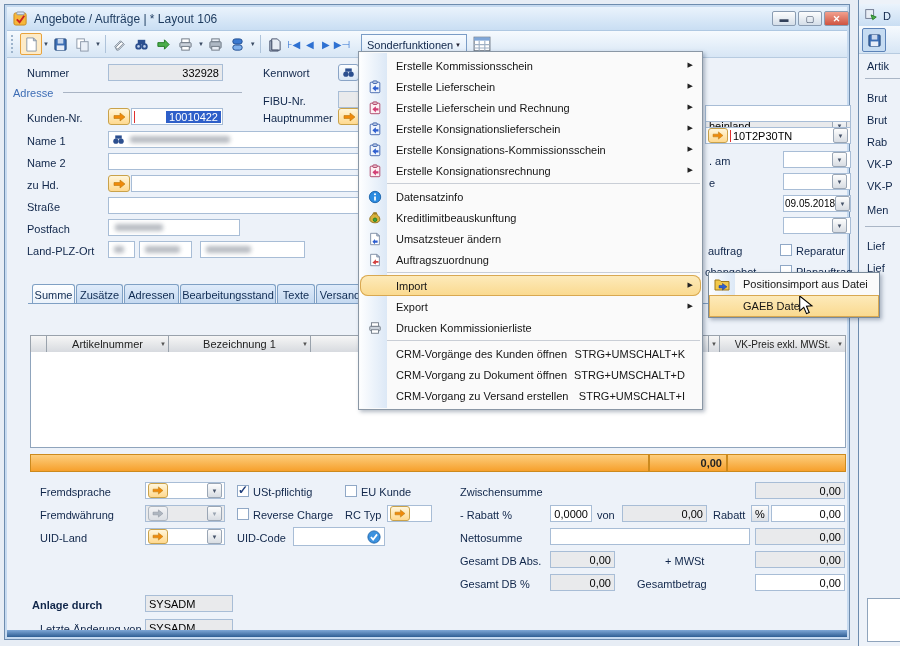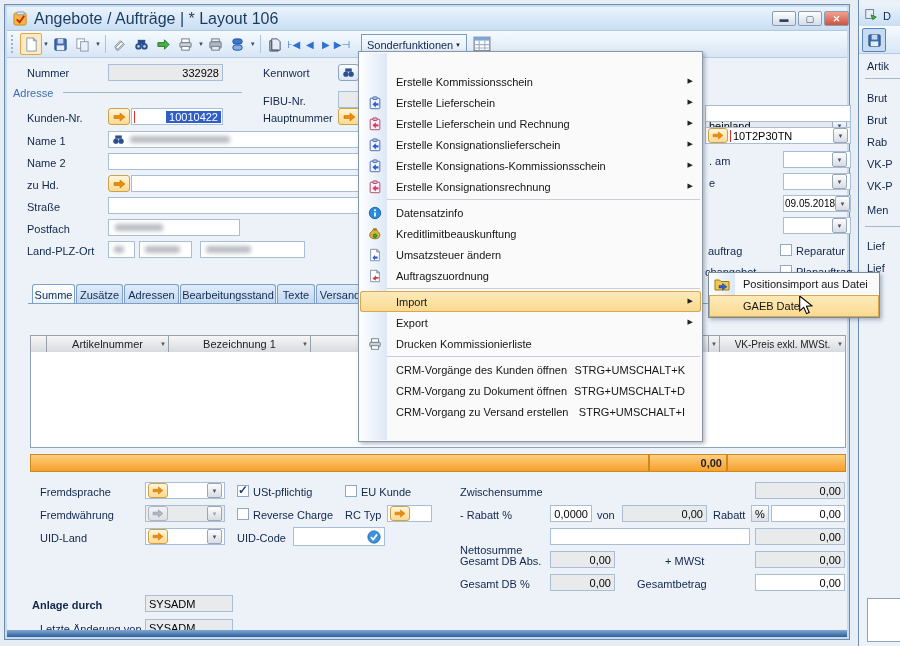--- a/index.html
+++ b/index.html
@@ -13,39 +13,39 @@
   .dd.dis{color:#9AA5B2;}
   .oarr{flex:0 0 18px;height:13px;margin-right:2px;border:1px solid #C9A24B;border-radius:3px;background:linear-gradient(#FFF6DC,#FFD98F);display:flex;align-items:center;justify-content:center;}
   .oarr.dis{border-color:#AEB6C0;background:linear-gradient(#F2F3F5,#DCDFE4);}
   .obtn{position:absolute;width:22px;height:17px;border:1px solid #C9A24B;border-radius:3px;background:linear-gradient(#FFF6DC,#FFD98F);display:flex;align-items:center;justify-content:center;box-sizing:border-box;}
   .bbtn{position:absolute;width:21px;height:17px;border:1px solid #8AA4C6;border-radius:3px;background:linear-gradient(#FDFEFF,#D9E6F5);display:flex;align-items:center;justify-content:center;box-sizing:border-box;}
   .chk{position:absolute;width:12px;height:12px;background:#fff;border:1px solid #90A8C6;box-sizing:border-box;}
   .chk.on::after{content:"✓";position:absolute;left:0px;top:-3px;font-size:12px;color:#1F3D7A;font-weight:bold;}
   .redact{position:absolute;background:#A6ABB3;opacity:.8;filter:blur(2px);border-radius:2px;height:7px;}
   .win{position:absolute;left:4px;top:4px;width:846px;height:636px;background:#EDF2F9;border:1px solid #6E8CAE;box-shadow:inset 0 0 0 2px #C6DAF0;box-sizing:border-box;}
   .titlebar{position:absolute;left:2px;top:2px;right:2px;height:23px;background:linear-gradient(#EAF3FC,#C9DEF3);border-bottom:1px solid #AFC8E2;display:flex;align-items:center;}
-  .title-text{font-size:16px;color:#1C3A5E;margin-left:6px;}
+  .title-text{font-size:12px;color:#1C3A5E;margin-left:6px;}
   .winbtn{position:absolute;height:15px;border:1px solid #8A9CB2;border-radius:2px;background:linear-gradient(#FDFDFD,#D4DEE9);box-sizing:border-box;display:flex;align-items:center;justify-content:center;font-size:9px;color:#33415A;}
   .winbtn.close{background:linear-gradient(#F2A08E,#CE5340);color:#fff;font-weight:bold;}
   .toolbar{position:absolute;left:2px;top:26px;right:2px;height:27px;background:linear-gradient(#F6FAFE,#D7E6F5);border-bottom:1px solid #B7CBE0;display:flex;align-items:center;padding-left:4px;box-sizing:border-box;}
   .tbi{width:22px;height:20px;display:flex;align-items:center;justify-content:center;flex:0 0 auto;}
   .tbi.framed{border:1px solid #E8A33D;border-radius:2px;background:#FDEBC8;width:20px;}
   .tbsep{width:1px;height:18px;background:#AEC3DA;margin:0 3px;flex:0 0 auto;}
   .tbcaret{font-size:6px;color:#3A4B63;margin:0 1px;flex:0 0 auto;}
   .navg{font-size:10px;color:#2E71D2;width:16px;text-align:center;flex:0 0 auto;}
   .menu-btn{position:absolute;left:356px;top:29px;width:106px;height:22px;border:1px solid #7A9CC6;background:linear-gradient(#F7FBFF,#DDEAF8);box-sizing:border-box;display:flex;align-items:center;font-size:11px;color:#10264A;padding:0 5px;}
   .tab{position:absolute;top:279px;height:20px;border:1px solid #7FA0C4;border-bottom:none;border-radius:3px 3px 0 0;background:linear-gradient(#DFEBFA,#C3D8F0);font-size:11px;color:#0F2B52;display:flex;align-items:center;justify-content:center;box-sizing:border-box;}
   .tab.active{background:linear-gradient(#FDFEFF,#EAF2FB);}
   .thcell{position:absolute;top:330px;height:18px;background:linear-gradient(#F6F6F6,#D7DADF);border:1px solid #99A2AC;box-sizing:border-box;font-size:11px;color:#222;display:flex;align-items:center;justify-content:center;}
   .thcell .tcar{position:absolute;right:2px;font-size:6px;color:#555;}
   .sumcell{position:absolute;top:449px;height:18px;background:linear-gradient(#FDCE7E,#F6A02C);border:1px solid #CC8A1E;box-sizing:border-box;font-size:11px;display:flex;align-items:center;justify-content:flex-end;padding:0 4px;font-weight:bold;color:#222;}
-  .menu{position:absolute;left:358px;top:51px;width:345px;background:#FAFAFA;border:1px solid #8A97A5;box-shadow:2px 2px 4px rgba(40,60,90,.35);z-index:50;padding:19px 1px;box-sizing:border-box;}
+  .menu{position:absolute;left:358px;top:51px;width:345px;background:#FAFAFA;border:1px solid #8A97A5;box-shadow:2px 2px 4px rgba(40,60,90,.35);z-index:50;padding:3px 1px;box-sizing:border-box;}
   .menu .gutter{position:absolute;left:1px;top:1px;bottom:1px;width:27px;background:linear-gradient(90deg,#FDFEFF,#DCE8F6);}
   .mrow{position:relative;height:21px;display:flex;align-items:center;padding-left:7px;}
-  .mrow.hl{background:linear-gradient(#FDEBBC,#FAD98E);box-shadow:inset 0 0 0 1px #D8A851;border-radius:3px;}
+  .mrow.hl{background:linear-gradient(#FDEBBC,#FAD98E);box-shadow:inset 0 0 0 1px #D8A851;border-radius:8px;}
   .mico{width:16px;height:16px;margin-right:13px;display:flex;align-items:center;justify-content:center;flex:0 0 auto;position:relative;}
   .mlabel{font-size:11px;color:#151515;white-space:nowrap;}
   .mshort{margin-left:auto;font-size:11px;color:#151515;padding-right:16px;white-space:nowrap;}
   .marrow{position:absolute;right:8px;top:6px;font-size:7px;color:#222;}
   .msep{height:1px;background:#C9CED6;margin:2px 1px;}
   .submenu{position:absolute;left:708px;top:272px;width:172px;background:#FAFAFA;border:1px solid #7A8A99;box-shadow:2px 2px 4px rgba(40,60,90,.35);z-index:60;box-sizing:border-box;}
   .smrow{position:relative;height:22px;display:flex;align-items:center;font-size:11px;color:#151515;}
   .smrow .smico{width:26px;height:22px;background:linear-gradient(90deg,#FDFEFF,#DCE8F6);display:flex;align-items:center;justify-content:center;flex:0 0 auto;}
   .smrow.hl{background:linear-gradient(#FDEBBC,#FAD98E);box-shadow:inset 0 0 0 1px #D8A851;}
   .smrow.hl .smlabel{padding-left:34px;}
@@ -390,21 +390,21 @@
         <span>0,00</span>
       </div>
     <span class="lbl" style="left:708px;top:504px;">Rabatt</span>
     <div class="fld ro" style="left:746px;top:500px;width:18px;justify-content:center;background:linear-gradient(#FBFBFB,#DDE1E6);">
         <span>%</span>
       </div>
     <div class="fld right" style="left:766px;top:500px;width:74px;">
         <span>0,00</span>
       </div>
 
-    <span class="lbl" style="left:455px;top:527px;margin-top:12px;">Nettosumme</span>
+    <span class="lbl" style="left:455px;top:527px;">Nettosumme</span>
     <div class="fld" style="left:545px;top:523px;width:200px;"></div>
     <div class="fld ro right" style="left:750px;top:523px;width:90px;">
         <span>0,00</span>
       </div>
 
     <span class="lbl" style="left:455px;top:550px;">Gesamt DB Abs.</span>
     <div class="fld ro right" style="left:545px;top:546px;width:65px;">
         <span>0,00</span>
       </div>
     <span class="lbl" style="left:660px;top:550px;">+ MWSt</span>

